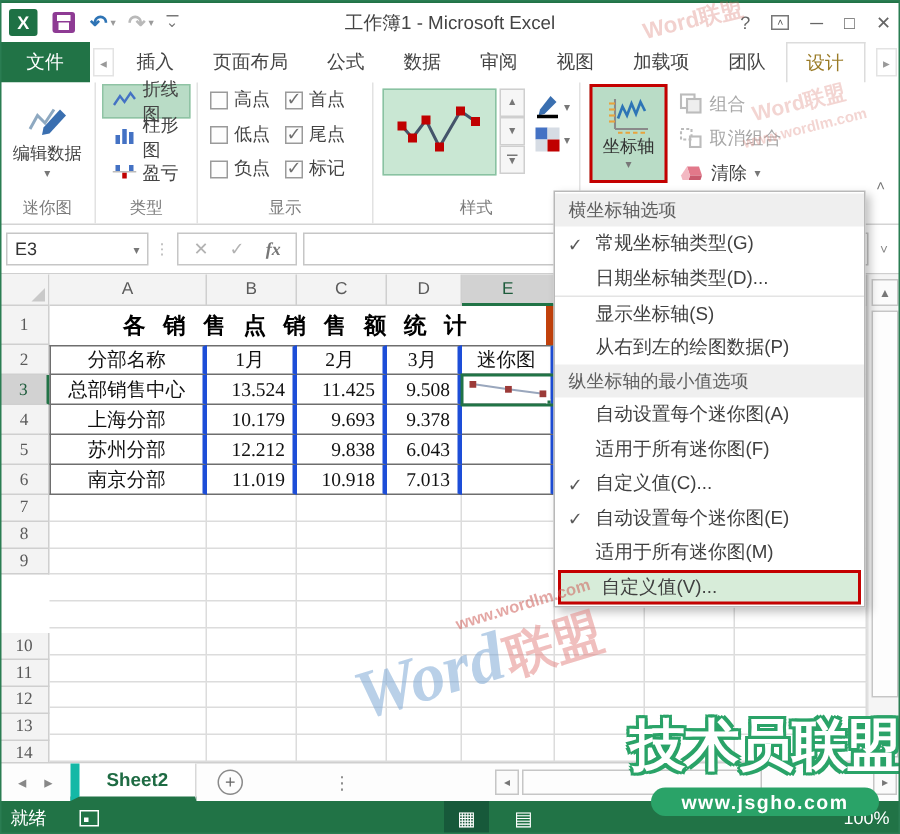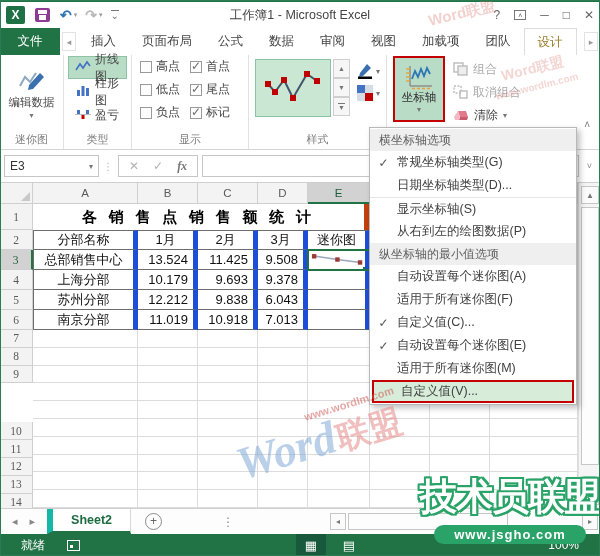--- a/index.html
+++ b/index.html
@@ -83,21 +83,21 @@
   .ch{height:21px;border-right:1px solid #cfcfcf;border-bottom:1px solid #cfcfcf;background:#f3f3f3;
       font-size:11.5px;color:#5a5a5a;display:flex;align-items:center;justify-content:center}
   .ch.sel{background:#d2d2d2;border-bottom:2px solid #217346;color:#1e5c3c}
   .rowhdrs{position:absolute;left:0;top:21px;width:33px}
   .rh{border-right:1px solid #cfcfcf;border-bottom:1px solid #cfcfcf;background:#f3f3f3;font-size:11.5px;color:#5a5a5a;
       display:flex;align-items:center;justify-content:center;font-family:"Liberation Serif",serif}
   .rh.sel{background:#d2d2d2;border-right:2px solid #217346;color:#1e5c3c}
   .cells{position:absolute;left:33px;top:21px;width:545px}
   .row{display:flex}
   .gl{border-right:1px solid #dcdcdc;border-bottom:1px solid #dcdcdc}
-  .tc{border-right:5px solid #1d4ed8;border-bottom:1px solid #6e6e6e;font-family:Liberation Sans, sans-serif;font-size:13px;color:#111;
+  .tc{border-right:3px solid #1d4ed8;border-bottom:1px solid #6e6e6e;font-family:Liberation Serif, serif;font-size:13px;color:#111;
       display:flex;align-items:center;justify-content:center;overflow:hidden;white-space:nowrap}
   .tc.num{justify-content:flex-end;padding-right:5px}
   .tc.topb{border-top:1px solid #6e6e6e}
   .tc.leftb{border-left:1px solid #6e6e6e}
   .titlecell{font-family:"Liberation Serif",serif;font-weight:bold;font-size:15px;letter-spacing:4px;color:#000;
              display:flex;align-items:center;justify-content:center;border-right:6px solid #c2410c;border-bottom:none;white-space:nowrap}
   .espark{position:relative;outline:2px solid #217346;outline-offset:-1px}
   .fillhandle{position:absolute;right:-3px;bottom:-3px;width:6px;height:6px;background:#217346;border:1px solid #fff;z-index:6}
 
   
@@ -124,21 +124,21 @@
   .stab.active{background:#fff;color:#1e6b43;font-weight:bold;border-bottom:3px solid #217346;border-left:6px solid #14b8a6}
   .addsheet{width:17px;height:17px;border:1px solid #8a8a8a;border-radius:50%;color:#666;font-size:12px;line-height:15px;
             text-align:center;align-self:center;margin-left:14px}
   .stdots{align-self:center;color:#888;margin-left:60px}
   .hscroll{position:absolute;right:2px;top:512px;width:268px;height:18px;display:flex;align-items:center}
   .hsbtn{width:16px;height:17px;border:1px solid #c6c6c6;background:#fbfbfb;color:#777;font-size:8px;display:flex;align-items:center;justify-content:center}
   .hthumb{width:160px;height:17px;border:1px solid #c6c6c6;background:#fdfdfd;margin:0 2px}
 
   
   .statusbar{position:absolute;left:0;top:534px;width:600px;height:22px;background:#217346;color:#fff;
-             display:flex;align-items:center;padding:0 21px;font-size:12px}
+             display:flex;align-items:center;padding:0 7px;font-size:12px}
   .macroicon{width:13px;height:11px;border:1px solid #fff;margin-left:22px;position:relative}
   .macroicon:before{content:"";position:absolute;left:2px;bottom:2px;width:3px;height:3px;background:#fff}
   .viewbtns{position:absolute;left:296px;display:flex;gap:8px}
   .vbtn{width:30px;height:22px;display:flex;align-items:center;justify-content:center;font-size:13px;color:#fff}
   .vbtn.pressed{background:#17593a}
   .zoomlbl{margin-left:auto;font-size:12px;color:#fff}
 
   
   .wm{position:absolute;pointer-events:none;z-index:30}
   #wm-main{left:232px;top:408px;transform:rotate(-17deg)}

